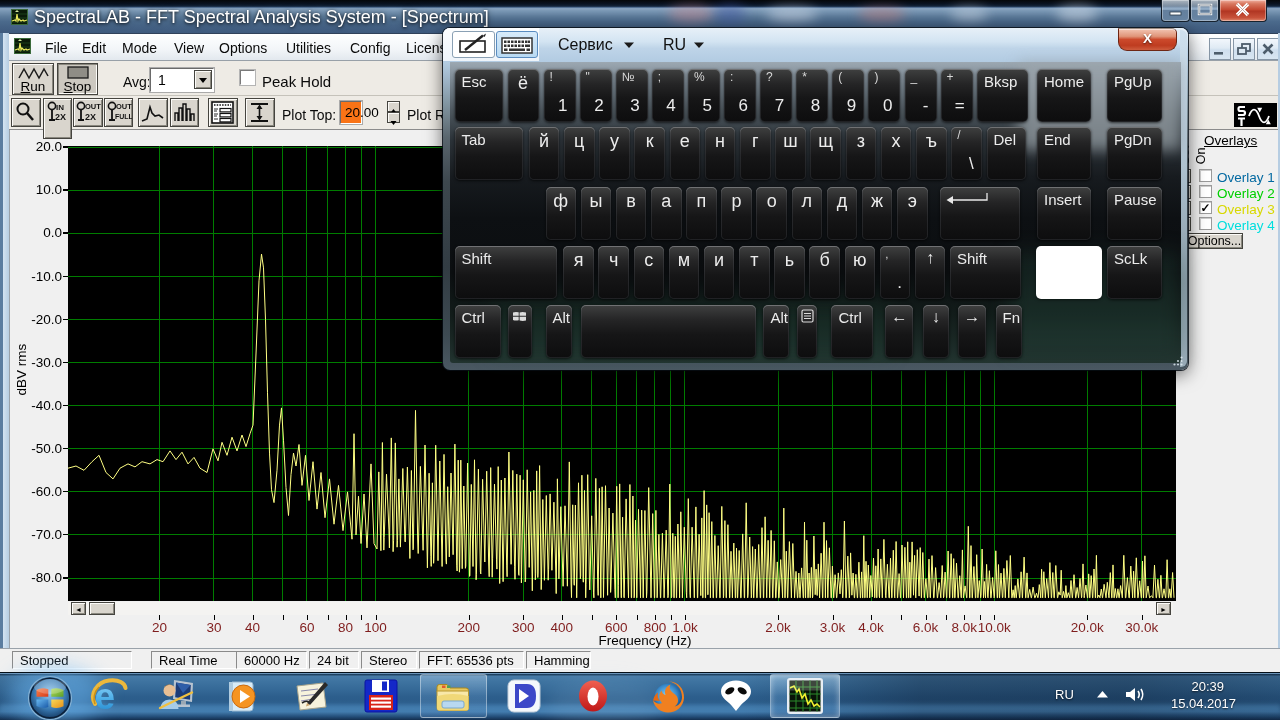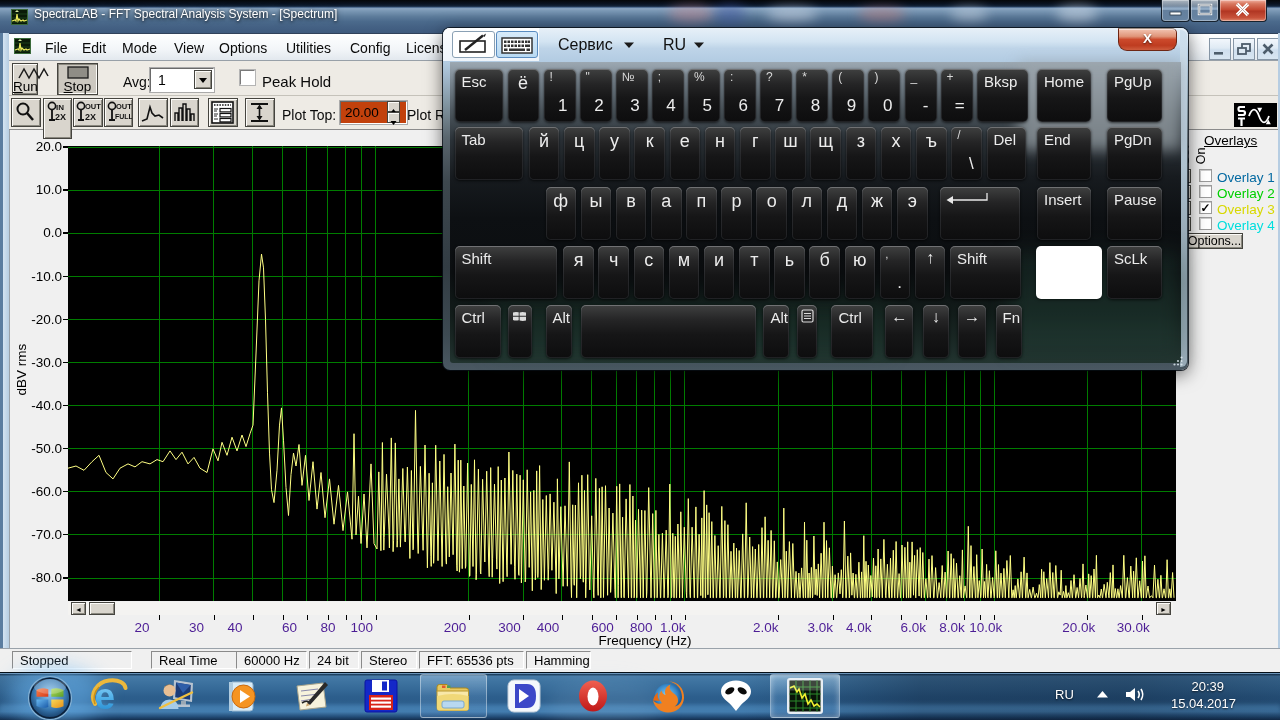--- a/index.html
+++ b/index.html
@@ -2,21 +2,21 @@
 <html><head><meta charset="utf-8"><style>
 *{margin:0;padding:0;box-sizing:border-box}
 html,body{width:1280px;height:720px;overflow:hidden}
 #screen{position:relative;width:1280px;height:720px;font-family:"Liberation Sans",sans-serif;background:#f0f0f0;overflow:hidden}
 .abs{position:absolute}
 
 
 #titlebar{position:absolute;left:0;top:0;width:1280px;height:33px;background:linear-gradient(180deg,#04070a 0%,#091322 12%,#13253b 19%,#46648a 22%,#88a4c0 26%,#7593b0 36%,#5d7c9b 50%,#4b6a8c 65%,#446184 82%,#3e5a7d 100%)}
 .blob{position:absolute;border-radius:50%;filter:blur(6px)}
 #ticon{position:absolute;left:11px;top:9px;width:17px;height:16px}
-#ttext{position:absolute;left:34px;top:7px;font-size:12px;color:#fff;text-shadow:0 1px 3px rgba(0,0,0,.8),0 0 6px rgba(0,0,0,.5)}
+#ttext{position:absolute;left:34px;top:7px;font-size:18px;color:#fff;text-shadow:0 1px 3px rgba(0,0,0,.8),0 0 6px rgba(0,0,0,.5)}
 .capbtn{position:absolute;top:0;height:22px;border:1px solid #17222e;border-top:none;border-radius:0 0 4px 4px;box-shadow:inset 0 0 0 1px rgba(255,255,255,.35)}
 #bmin{left:1160.5px;width:29px;background:linear-gradient(180deg,rgba(215,228,240,.8) 0%,rgba(145,170,195,.6) 45%,rgba(88,115,145,.65) 50%,rgba(120,148,178,.75) 100%)}
 #bmax{left:1189.5px;width:29px;background:linear-gradient(180deg,rgba(215,228,240,.8) 0%,rgba(145,170,195,.6) 45%,rgba(88,115,145,.65) 50%,rgba(120,148,178,.75) 100%)}
 #bclose{left:1218.5px;width:48px;background:linear-gradient(180deg,#f0b0a0 0%,#d87860 18%,#c2452e 48%,#b03522 52%,#c8523a 85%,#e08a70 100%)}
 
 
 #menubar{position:absolute;left:0;top:33px;width:1280px;height:27px;background:linear-gradient(180deg,#feffff 0%,#f2f5f8 60%,#e2e8ee 100%);border-top:1px solid #30425a}
 .mi{position:absolute;top:6px;font-size:14px;color:#0a0a0a}
 #micon{position:absolute;left:14px;top:4px;width:17px;height:16px}
 .mdibtn{position:absolute;top:3.5px;width:22px;height:22px;background:linear-gradient(180deg,#f2f7fc 0%,#dfeaf4 45%,#cfdfee 55%,#d8e6f2 100%);border:1px solid #8696a6;color:#4d5d6b;text-align:center}
@@ -28,21 +28,21 @@
 .tbtn.pressed{background:#ccc8c0;box-shadow:inset 1px 1px 0 #8a887f,inset -1px -1px 0 #fcfbf8}
 .tlabel{position:absolute;font-size:15px;color:#0a0a0a}
 .u{text-decoration:underline}
 
 
 #plot{position:absolute;left:68px;top:146px;width:1108px;height:455px;background:#000}
 #plot svg{position:absolute;left:0;top:0}
 .yl{position:absolute;left:14px;width:48px;text-align:right;font-size:13.5px;color:#000}
 .ytick{position:absolute;left:63px;width:5px;height:1.5px;background:#000}
 #dbv{position:absolute;left:-9px;top:358px;width:60px;font-size:13.5px;color:#000;transform:rotate(-90deg)}
-.xl{position:absolute;top:620px;width:50px;text-align:left;font-size:13.5px;color:#4c1d95}
+.xl{position:absolute;top:620px;width:50px;text-align:center;font-size:13.5px;color:#7f1d1d}
 .xtick{position:absolute;top:615px;width:1px;height:5px;background:#000}
 #freqhz{position:absolute;left:560px;top:633px;width:170px;text-align:center;font-size:13.5px;color:#000}
 #hscroll{position:absolute;left:68px;top:602px;width:1105px;height:13px;background:#f4f3f1}
 .sarrow{position:absolute;top:0;width:15px;height:13px;background:#d9d5cd;border:1px solid #45443f;box-shadow:inset 1px 1px 0 #fcfbf8,inset -1px -1px 0 #8a887f;font-size:7px;color:#000;text-align:center;line-height:13px}
 #sthumb{position:absolute;left:21px;top:0;width:26px;height:13px;background:#d9d5cd;border:1px solid #45443f;box-shadow:inset 1px 1px 0 #fcfbf8,inset -1px -1px 0 #8a887f}
 
 
 #stlogo{position:absolute;left:1234px;top:103px;width:43px;height:24px;background:#000}
 #ovtitle{position:absolute;left:1204px;top:133px;font-size:13.5px;color:#000;text-decoration:underline}
 .rot{position:absolute;font-size:12.5px;color:#000;transform:rotate(-90deg);transform-origin:center}
@@ -133,21 +133,21 @@
   <div class="mdibtn" style="left:1233px"><svg width="20" height="20">
           <rect x="8" y="5" width="8" height="7" fill="none" stroke="#4d5d6b" stroke-width="1.8"></rect>
           <rect x="4" y="9" width="8" height="6" fill="#dce8f2" stroke="#4d5d6b" stroke-width="1.8"></rect>
         </svg></div>
   <div class="mdibtn" style="left:1257px"><svg width="20" height="20">
           <path d="M5.5 5.5 L14.5 14.5 M14.5 5.5 L5.5 14.5" stroke="#4d5d6b" stroke-width="2.6"></path>
         </svg></div>
 </div>
 
 <div id="tb1">
-  <div class="tbtn" style="left:12px;top:2px;width:26px;height:32px">
+  <div class="tbtn" style="left:12px;top:2px;width:42px;height:32px">
     <svg width="40" height="16" style="position:absolute;left:2px;top:1px">
           <path d="M4 13 L9 4 14 13 19 4 24 13 29 4 33 11" fill="none" stroke="#1a1a1a" stroke-width="1.5"></path>
         </svg>
     <div style="position:absolute;left:0;right:0;top:15px;text-align:center;font-size:13.5px;color:#000"><span class="u">R</span>un</div>
   </div>
   <div class="tbtn pressed" style="left:57px;top:2px;width:41px;height:32px">
     <svg width="37" height="16" style="position:absolute;left:1px;top:2px">
           <rect x="9" y="1" width="20" height="11" fill="#8f8d86" stroke="#1a1a1a" stroke-width="1.3"></rect>
         </svg>
     <div style="position:absolute;left:0;right:0;top:15px;text-align:center;font-size:13.5px;color:#000"><span class="u">S</span>top</div>
@@ -200,21 +200,21 @@
           <rect x="11" y="19.5" width="11" height="3.4" fill="none" stroke="#111" stroke-width="1.2"></rect>
           <path d="M5 10 H9 M5 12 H8 M5 15 H9 M5 17 H8 M5 20 H9" stroke="#111" stroke-width="0.9"></path>
         </svg></div>
   <div class="tbtn" style="left:245px;top:1.5px;width:29.5px;height:29.5px"><svg width="27" height="27">
           <path d="M5 5 H22 M5 22 H22" stroke="#111" stroke-width="1.8"></path>
           <path d="M13.5 7 V20" stroke="#111" stroke-width="1.6"></path>
           <path d="M13.5 5.5 L10.5 10 H16.5 Z" fill="#111"></path>
           <path d="M13.5 21.5 L10.5 17 H16.5 Z" fill="#111"></path>
         </svg></div>
   <div class="tlabel" style="left:282px;top:11px;font-size:14px">Plot Top:</div>
-  <div style="position:absolute;left:340px;top:5px;width:67px;height:23px;background:#c2410c;border-top:1.5px solid #6a6a6a;border-left:1.5px solid #6a6a6a;border-right:1.5px solid #fff;border-bottom:1.5px solid #fff;box-shadow:0 0 0 1px #aaa">
+  <div style="position:absolute;left:340px;top:5px;width:22px;height:23px;background:#f97316;border-top:1.5px solid #6a6a6a;border-left:1.5px solid #6a6a6a;border-right:1.5px solid #fff;border-bottom:1.5px solid #fff;box-shadow:0 0 0 1px #aaa">
         <div style="position:absolute;left:4px;top:3px;font-size:13.5px;color:#000">20.00</div>
       </div>
   <div style="position:absolute;left:387px;top:5px;width:13px;height:11px;background:#d9d5cd;border:1px solid #45443f;box-shadow:inset 1px 1px 0 #fcfbf8"><svg width="11" height="9">
           <path d="M5.5 2 L8.5 6 H2.5 Z" fill="#000"></path>
         </svg></div>
   <div style="position:absolute;left:387px;top:16px;width:13px;height:11px;background:#d9d5cd;border:1px solid #45443f;box-shadow:inset 1px 1px 0 #fcfbf8"><svg width="11" height="9">
           <path d="M5.5 7 L8.5 3 H2.5 Z" fill="#000"></path>
         </svg></div>
   <div class="tlabel" style="left:407px;top:11px;font-size:14px">Plot Ran</div>
 </div>

